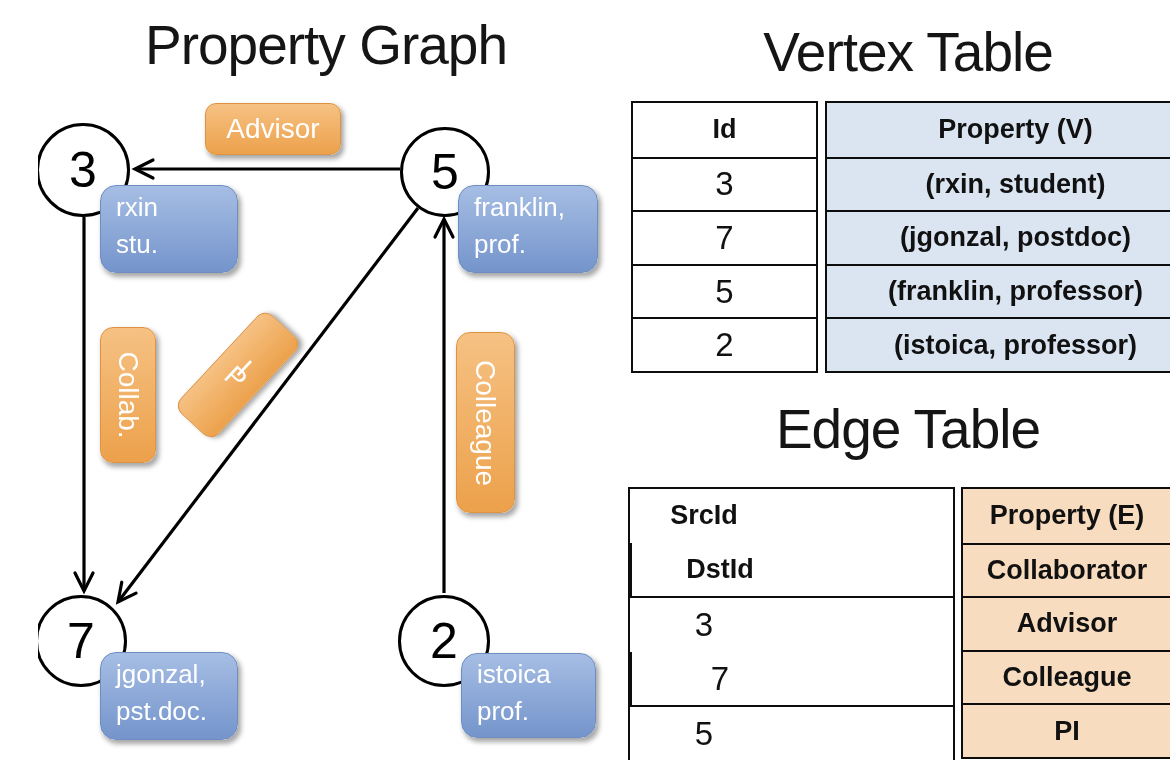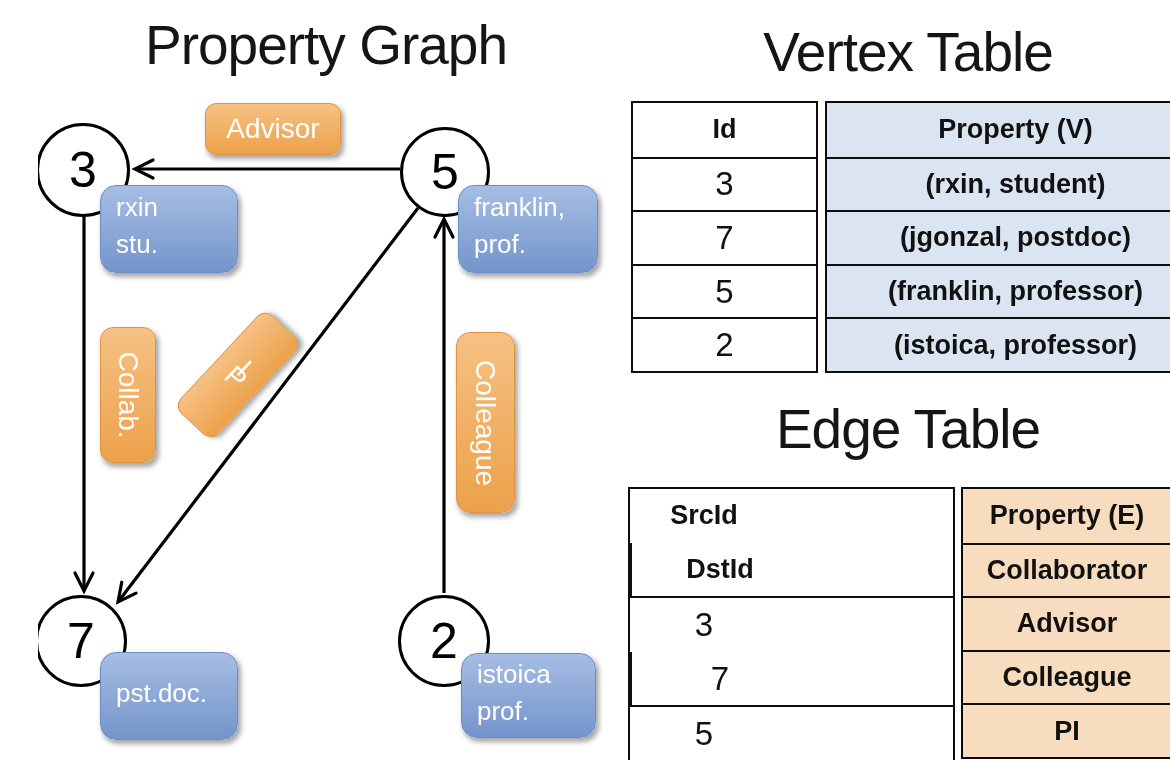--- a/index.html
+++ b/index.html
@@ -93,20 +93,21 @@
 
   <div class="vbox" style="left:62px;top:185px;width:138px;height:88px;">
     <span>rxin</span>
     <span>stu.</span>
   </div>
   <div class="vbox" style="left:420px;top:185px;width:140px;height:88px;">
     <span>franklin,</span>
     <span>prof.</span>
   </div>
   <div class="vbox" style="left:62px;top:652px;width:138px;height:88px;">
+    <span>jgonzal,</span>
     <span>pst.doc.</span>
   </div>
   <div class="vbox" style="left:423px;top:653px;width:135px;height:85px;">
     <span>istoica</span>
     <span>prof.</span>
   </div>
 
   <div class="ebox" style="left:167px;top:103px;width:136px;height:52px;">
     <span>Advisor</span>
   </div>

